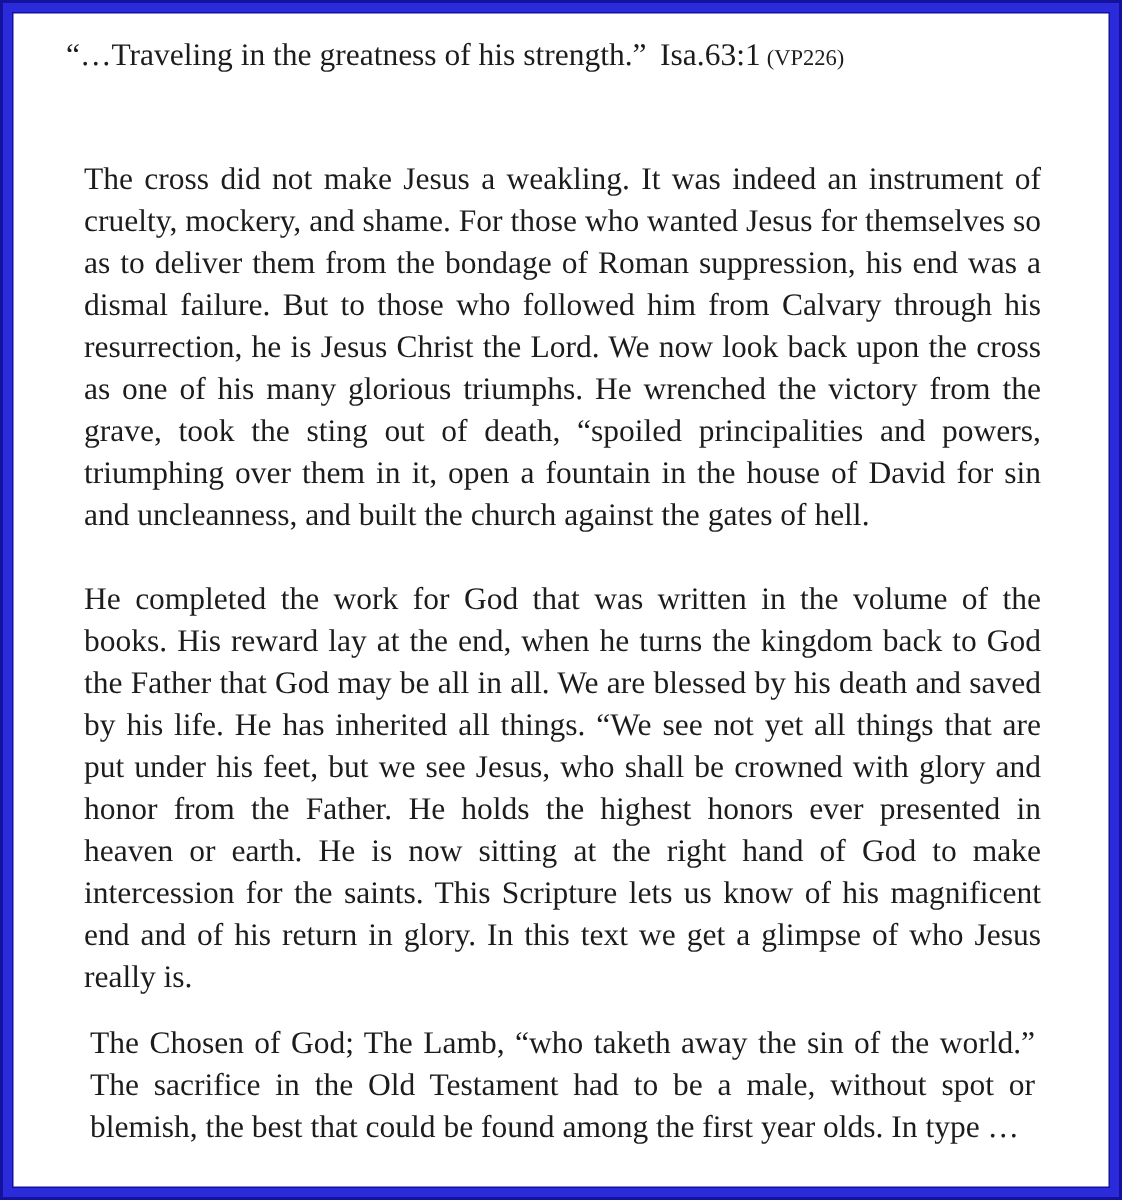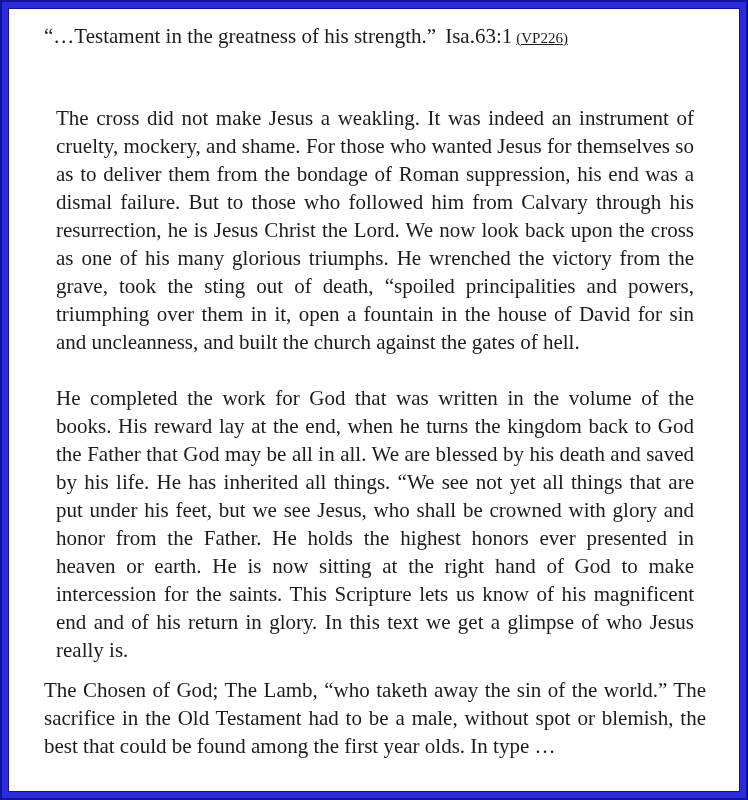--- a/index.html
+++ b/index.html
@@ -41,50 +41,49 @@
   .header-line {
     margin: 0 0 52px 0;
     white-space: nowrap;
   }
   .header-line .scripture-ref {
     margin-left: 9px;
   }
   .header-line .verse-code {
     font-size: 15px;
     margin-left: 4px;
-    text-decoration: underline;
   }
   p.body-paragraph {
     margin: 12px;
     text-align: justify;
   }
   p.body-paragraph.first {
     margin-bottom: 28px;
   }
   .section-heading {
     font-weight: bold;
     padding-left: 34px;
     letter-spacing: 0.3px;
   }
   .section-heading .numeral {
     margin-right: 12px;
   }
   p.closing-paragraph {
-    margin: 0;
+    margin: 16px;
     text-align: justify;
   }
 </style>
 </head>
 <body>
 
 <div class="frame-outer">
   <div class="frame-inner">
     <div class="page">
 
-      <div class="header-line"><span>“…Testament in the greatness of his strength.”</span><span class="scripture-ref">Isa.63:1</span><span class="verse-code">(VP226)</span></div>
+      <div class="header-line"><span>“…Traveling in the greatness of his strength.”</span><span class="scripture-ref">Isa.63:1</span><span class="verse-code">(VP226)</span></div>
 
       <p class="body-paragraph first">The cross did not make Jesus a weakling. It was indeed an instrument of cruelty, mockery, and shame. For those who wanted Jesus for themselves so as to deliver them from the bondage of Roman suppression, his end was a dismal failure. But to those who followed him from Calvary through his resurrection, he is Jesus Christ the Lord. We now look back upon the cross as one of his many glorious triumphs. He wrenched the victory from the grave, took the sting out of death, “spoiled principalities and powers, triumphing over them in it, open a fountain in the house of David for sin and uncleanness, and built the church against the gates of hell.</p>
 
       <p class="body-paragraph">He completed the work for God that was written in the volume of the books. His reward lay at the end, when he turns the kingdom back to God the Father that God may be all in all. We are blessed by his death and saved by his life. He has inherited all things. “We see not yet all things that are put under his feet, but we see Jesus, who shall be crowned with glory and honor from the Father. He holds the highest honors ever presented in heaven or earth. He is now sitting at the right hand of God to make intercession for the saints. This Scripture lets us know of his magnificent end and of his return in glory. In this text we get a glimpse of who Jesus really is.</p>
 
 
       <p class="closing-paragraph">The Chosen of God; The Lamb,  “who taketh away the sin of the world.” The sacrifice in the Old Testament had to be a male, without spot or blemish, the best that could be found among the first year olds.  In type …</p>
 
     </div>
   </div>

